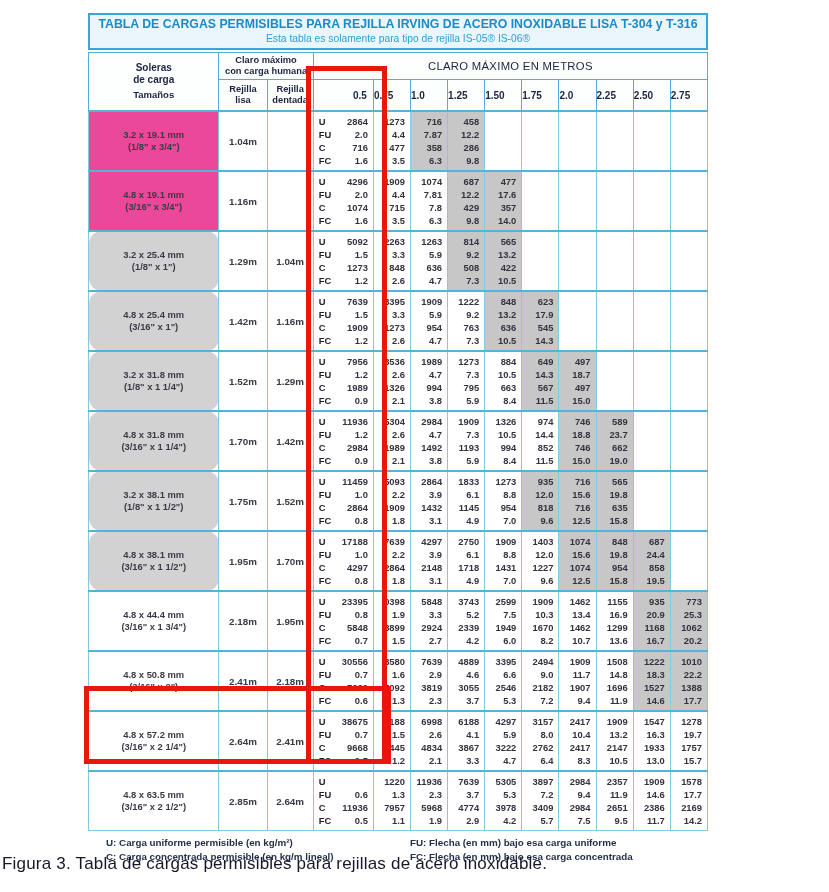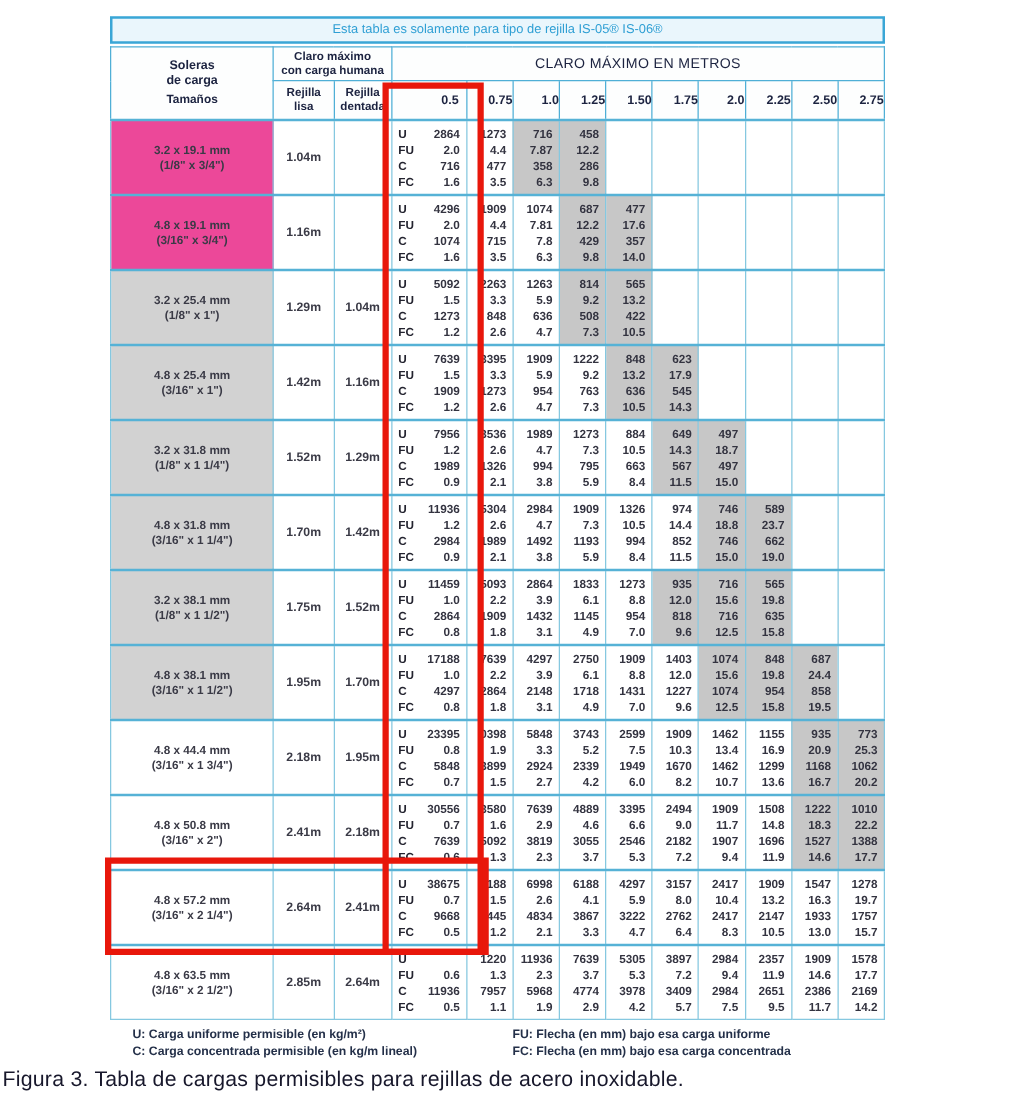--- a/index.html
+++ b/index.html
@@ -16,28 +16,28 @@
   table{border-collapse:collapse;table-layout:fixed;width:620px;margin-top:2px;}
   col.w-size{width:130px;} col.w-lisa{width:48px;} col.w-dent{width:46px;}
   col.w-c0{width:60px;} col.w-m{width:37px;}
   th,td{border:1px solid #85c8e0;padding:0;}
   thead th{border-color:#4fafd6;color:#1c2340;background:#fdfefe;}
   .corner{font-size:10px;font-weight:bold;line-height:12px;white-space:pre-line;vertical-align:middle;}
   .corner .tam{font-size:9.5px;margin-top:3px;}
   .human{font-size:9.3px;font-weight:bold;line-height:11px;white-space:pre-line;height:26px;vertical-align:middle;}
   .metros{font-size:11.3px;font-weight:normal;letter-spacing:.3px;vertical-align:middle;}
   .sub{font-size:9.3px;font-weight:bold;line-height:11px;white-space:pre-line;height:30px;vertical-align:middle;}
-  .tick{font-size:10px;font-weight:bold;text-align:right;vertical-align:middle;}
+  .tick{font-size:10px;font-weight:bold;text-align:left;vertical-align:middle;}
   .tick0{text-align:right;padding-right:6px;}
 
   tbody tr{border-top:2px solid #56b2d6;}
   tbody td{height:58px;vertical-align:middle;color:#333340;}
   td.size{text-align:center;font-size:9.4px;font-weight:bold;line-height:12px;color:#3a3a46;}
   td.size.tone-light{background:#ec4899;}
-  td.size.tone-gray{background:#d2d2d2;}
+  td.size.tone-gray{background:#d2d2d2;border-radius:13px;}
   td.mcol{text-align:center;font-size:9.8px;font-weight:bold;color:#3a3a46;}
   .ln{height:13.2px;line-height:13.2px;font-size:9.4px;font-weight:bold;}
   td.c0{padding:0 5px;}
   td.c0 .ln{display:flex;justify-content:space-between;}
   td.c0 .lk{font-weight:bold;color:#23232f;}
   td.cv{text-align:right;padding-right:5px;}
   td.shade{background:#c7c7c7;}
 
   
   .legend{display:flex;margin-top:5px;font-size:9.8px;font-weight:bold;color:#243049;line-height:14px;}
@@ -53,20 +53,21 @@
            color:#17172b;letter-spacing:.2px;}
 </style>
 </head>
 <body>
 
 <div class="sheet">
 
   <div class="twrap">
 
     <div class="title-box">
+      <div class="title-main">TABLA DE CARGAS PERMISIBLES PARA REJILLA IRVING DE ACERO INOXIDABLE LISA  T-304 y T-316</div>
       <div class="title-sub">Esta tabla es solamente para tipo de rejilla IS-05® IS-06®</div>
     </div>
 
     <table>
       <colgroup>
         <col class="w-size">
           <col class="w-lisa">
           <col class="w-dent">
           <col class="w-c0">
         <col class="w-m">

